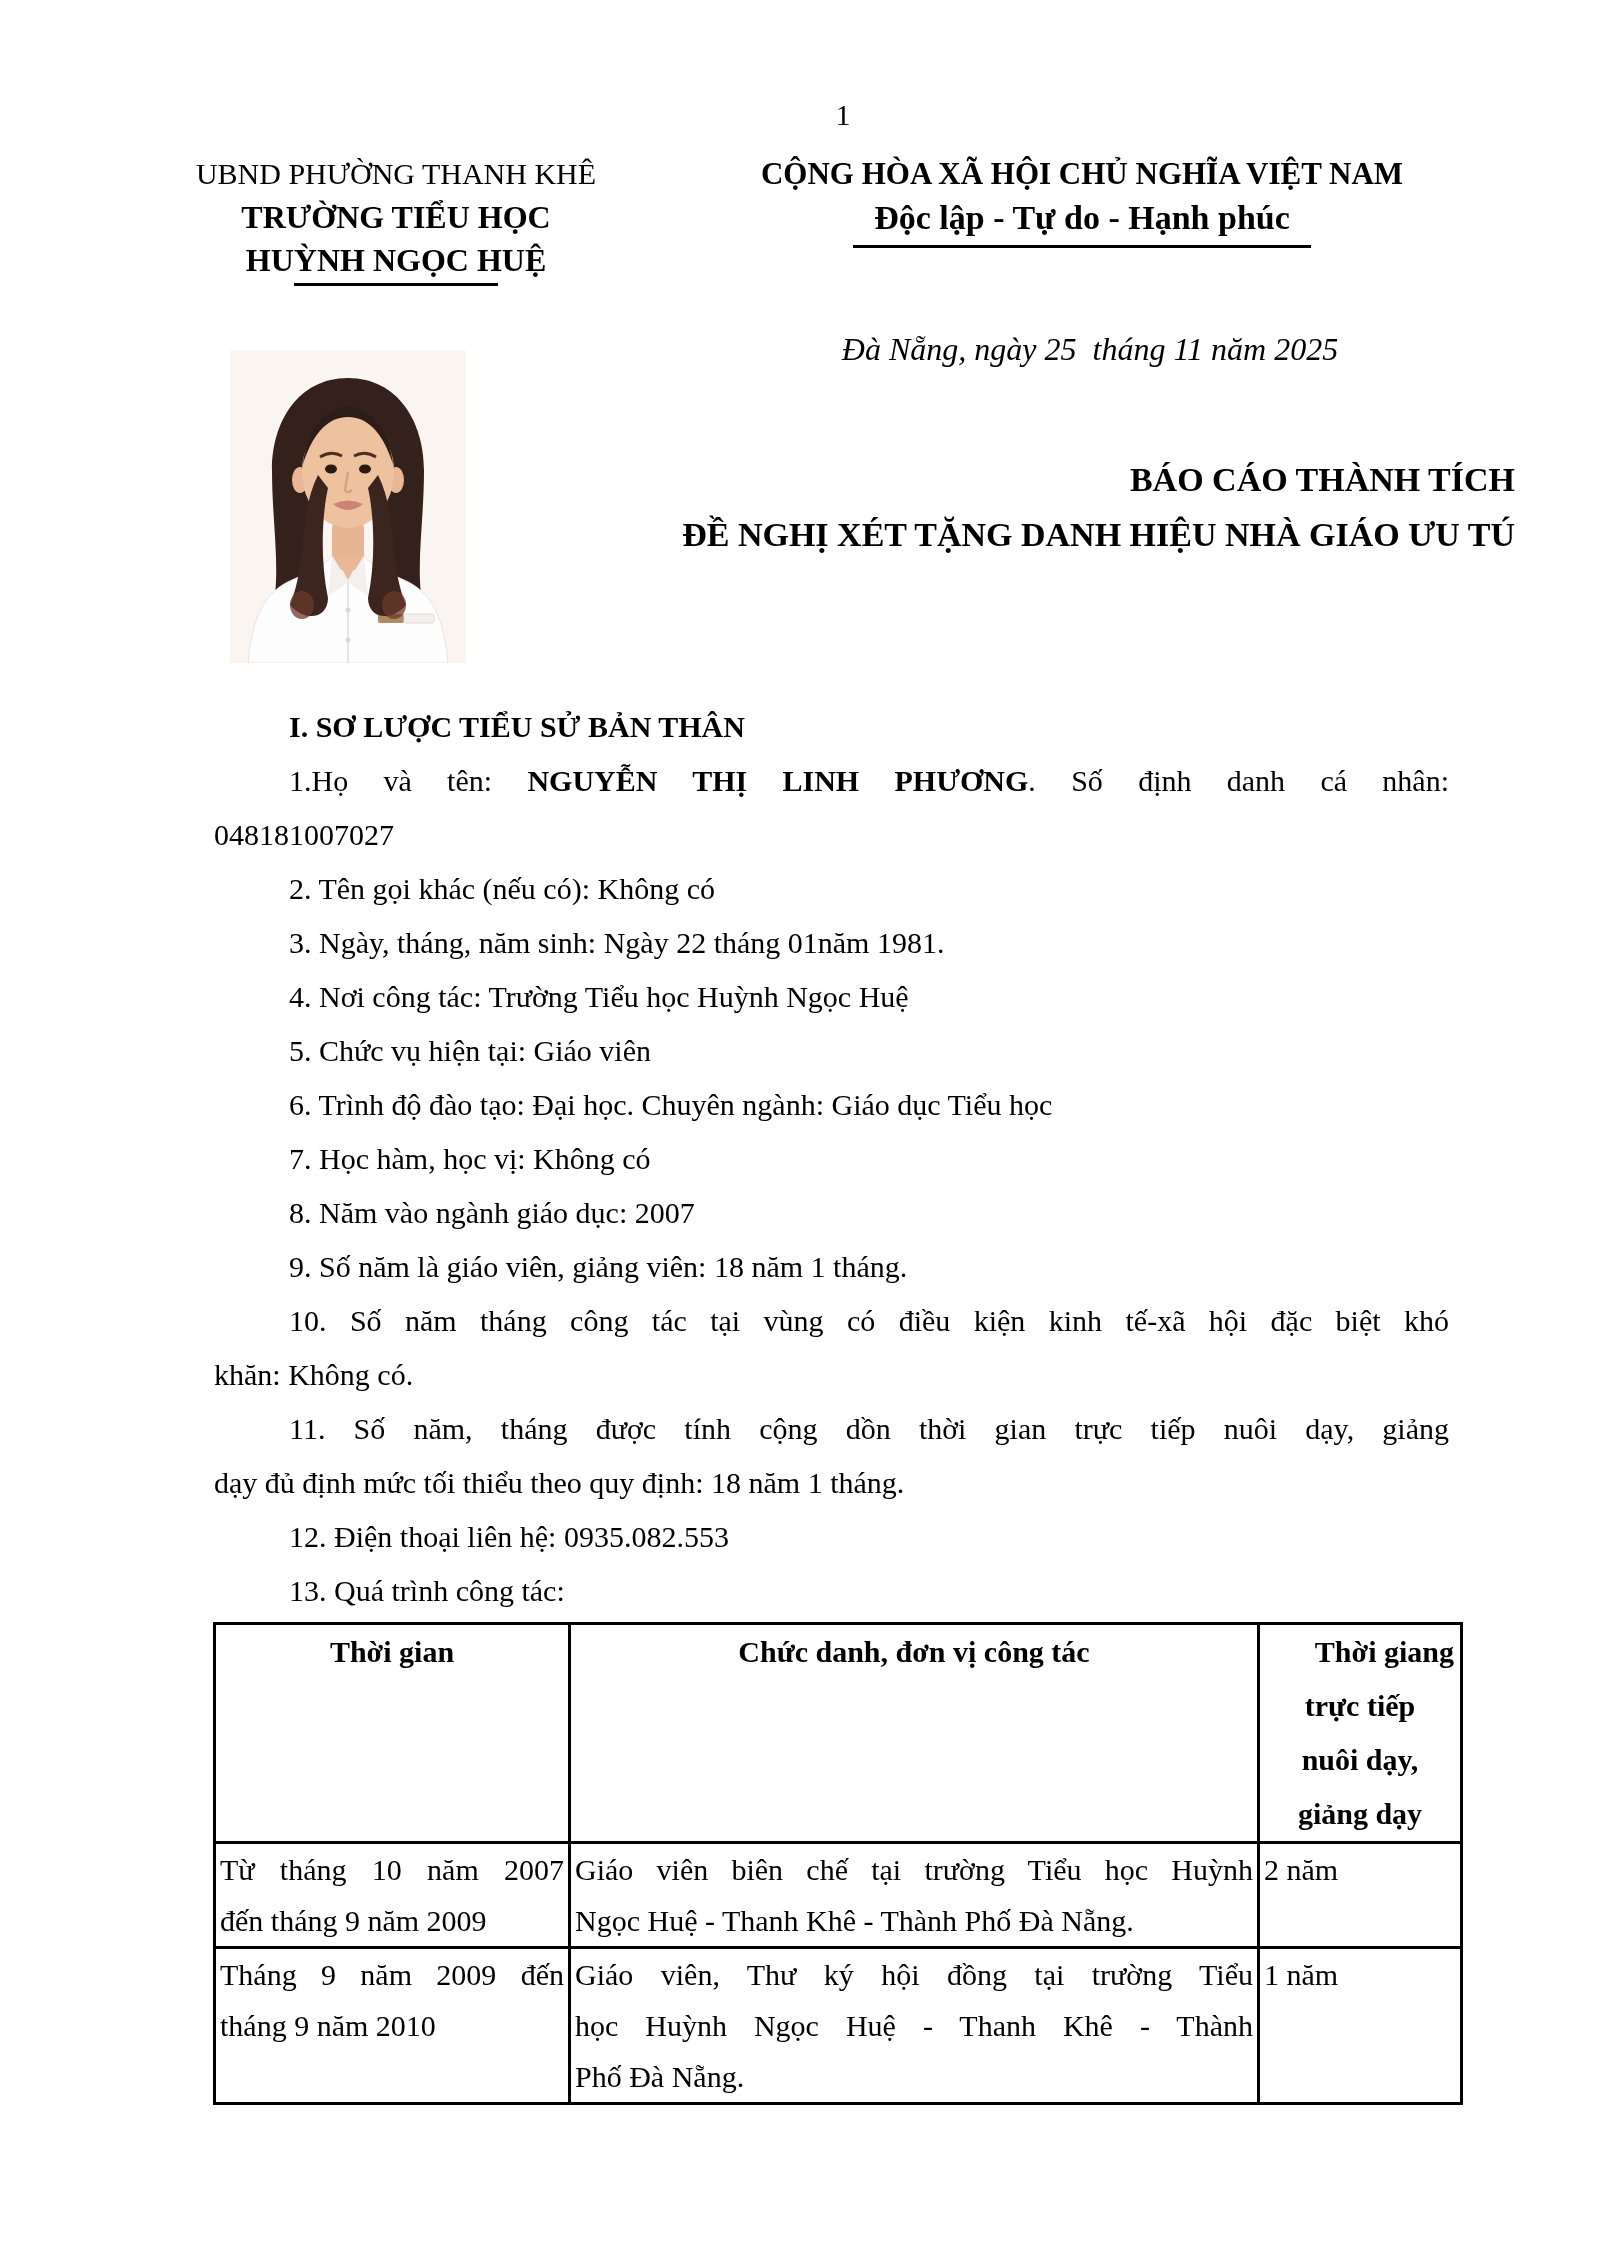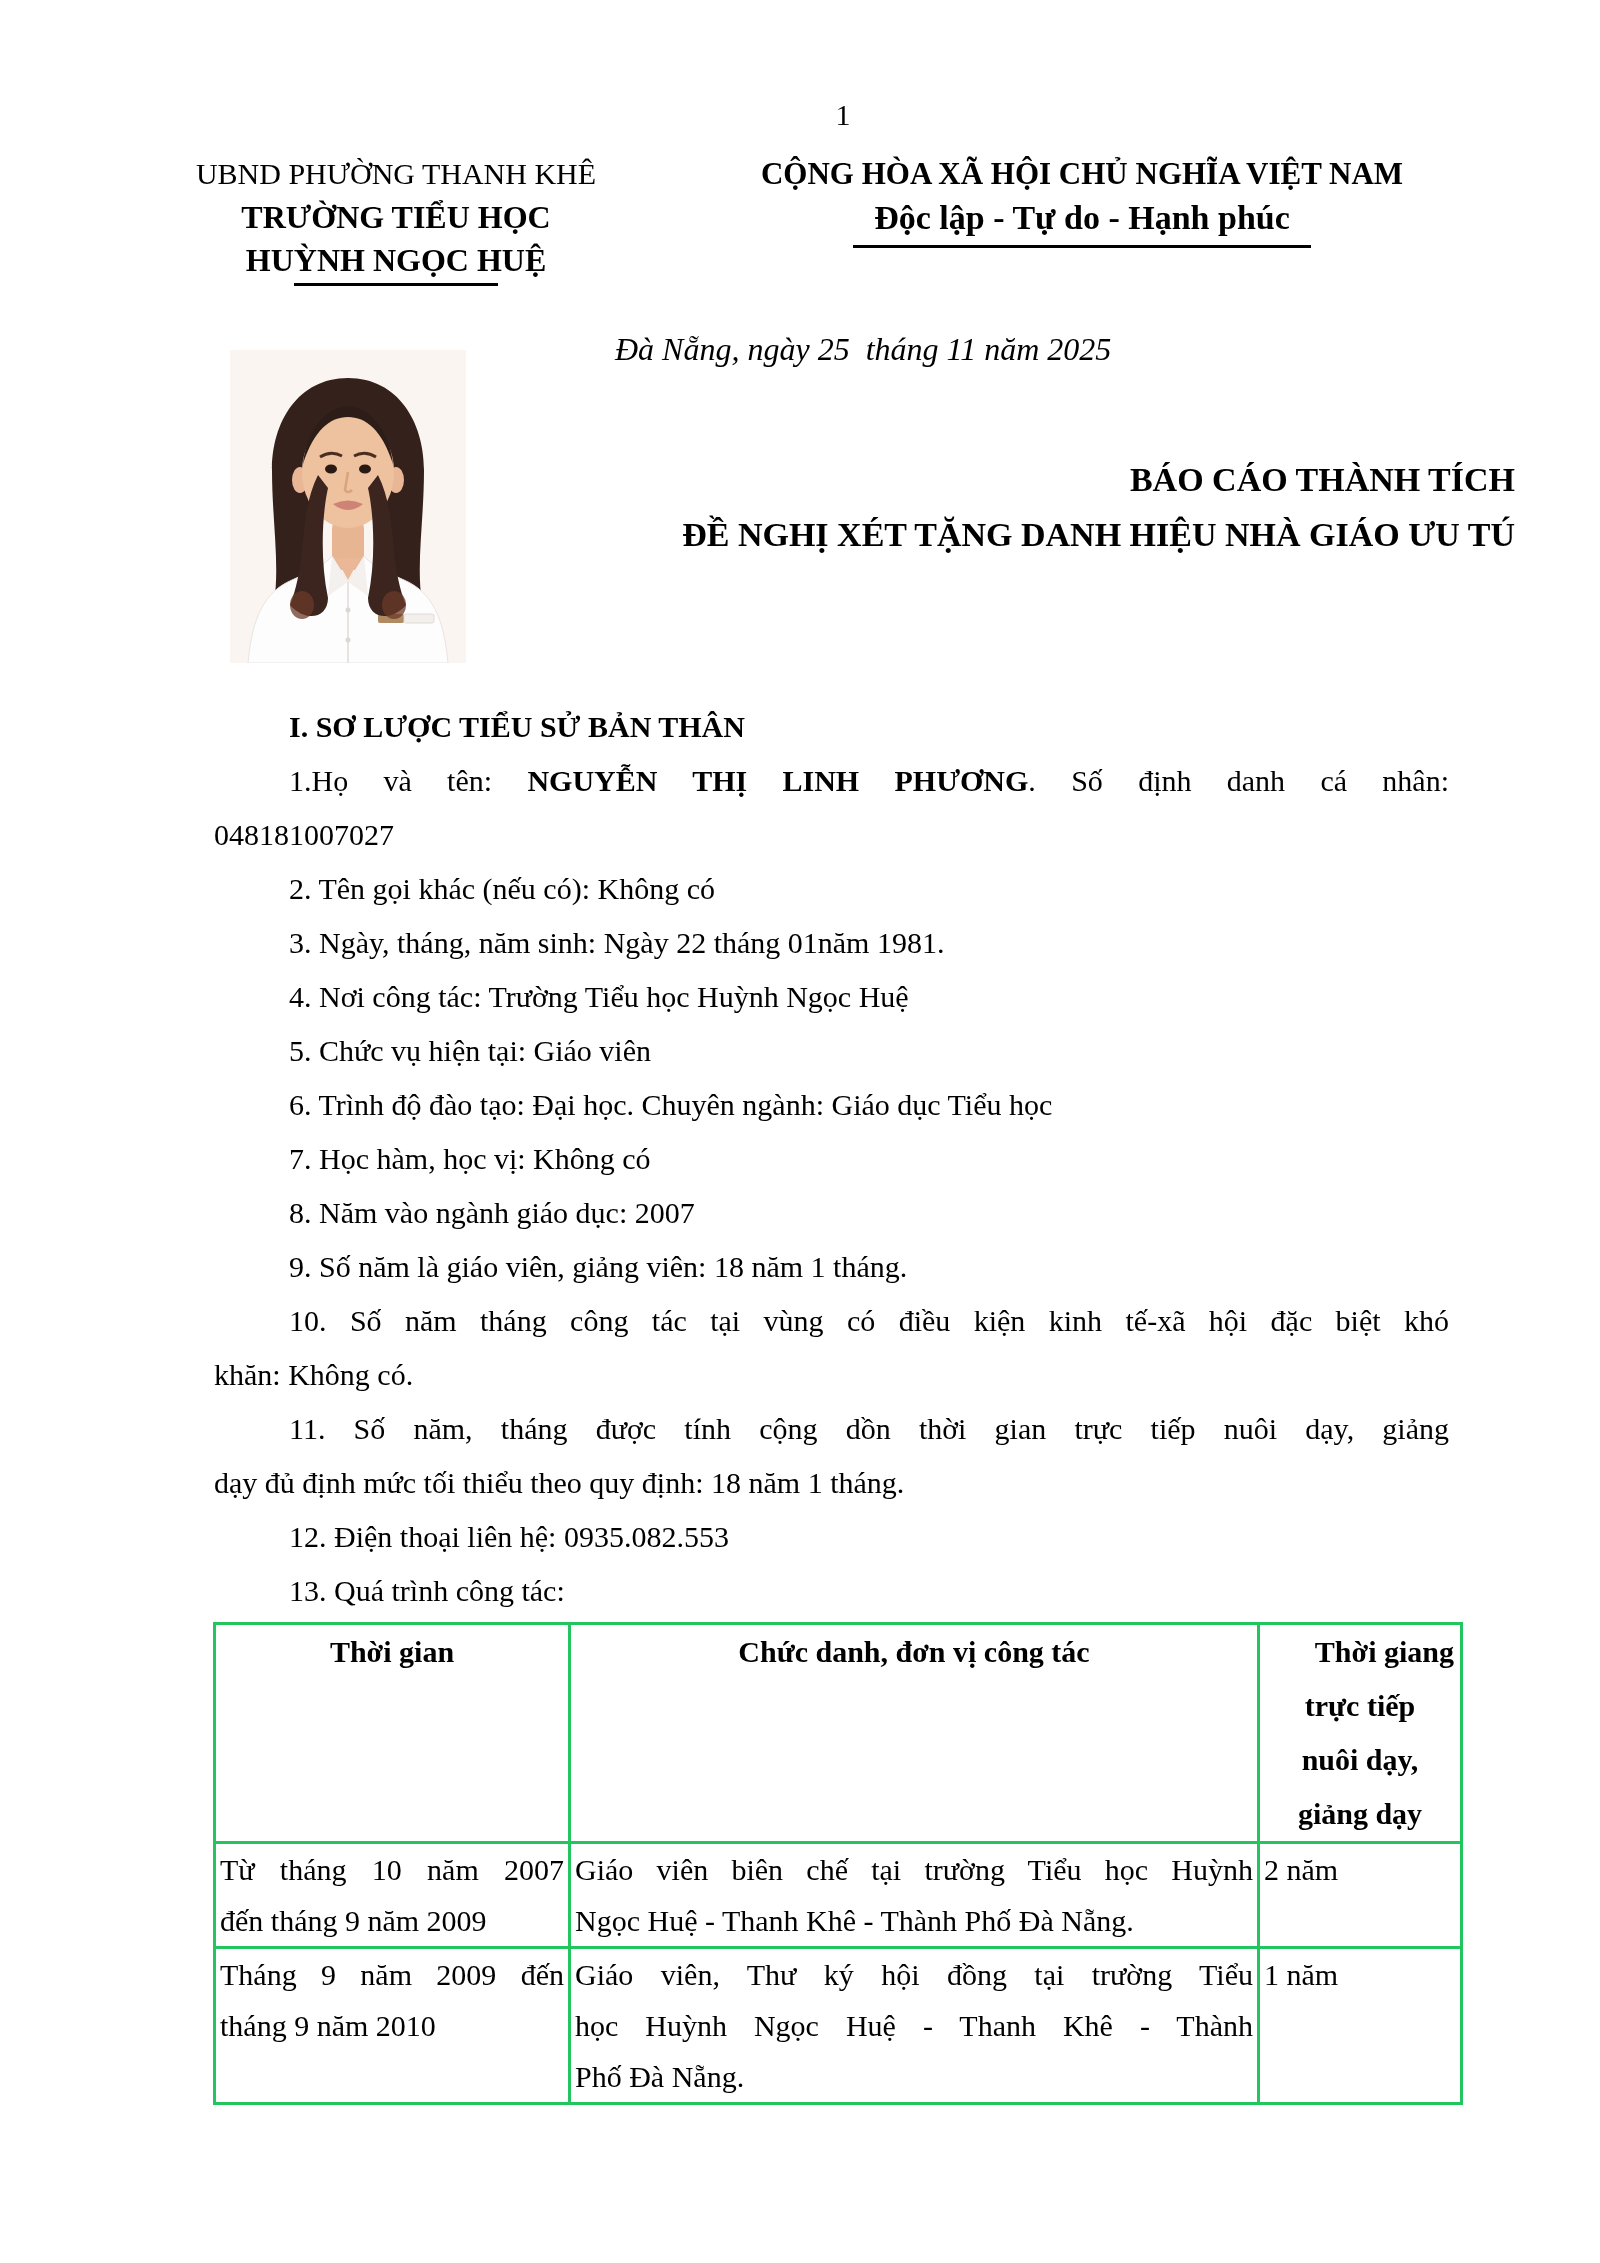--- a/index.html
+++ b/index.html
@@ -13,37 +13,37 @@
   #hleft{left:181px;top:152px;width:430px;text-align:center;}
   #hleft .l1{font-size:30px;line-height:44px;}
   #hleft .l2,#hleft .l3{font-size:32px;font-weight:700;line-height:43px;}
   .hl-rule{width:204px;height:3px;background:#000;margin:1px auto 0;}
 
   #hright{left:712px;top:152px;width:740px;text-align:center;}
   #hright .l1{font-size:31px;font-weight:700;line-height:44px;}
   #hright .l2{font-size:34px;font-weight:700;line-height:44px;}
   .hr-rule{width:458px;height:3px;background:#000;margin:5px auto 0;}
 
-  #date{left:615px;top:331px;width:950px;font-style:italic;
+  #date{left:615px;top:331px;width:950px;text-align:center;font-style:italic;
         font-size:32px;white-space:pre-wrap;}
 
   #photo{left:230px;top:350px;width:236px;height:313px;}
   #photo svg{display:block;width:100%;height:100%;}
 
   #title{left:515px;top:452px;width:1000px;text-align:right;font-weight:700;
          font-size:34px;line-height:55px;}
 
   #bodytext{left:214px;top:700px;width:1235px;font-size:30px;line-height:54px;}
   #bodytext p{margin:0;text-align:justify;text-justify:inter-word;}
   .ind{text-indent:75px;}
   .jlast{text-align-last:justify;}
 
   #tablewrap{left:213px;top:1622px;width:1247px;}
   table{border-collapse:collapse;width:100%;table-layout:fixed;}
-  th,td{border:3px solid #22c55e;vertical-align:top;overflow:hidden;}
+  th,td{border:3px solid #000000;vertical-align:top;overflow:hidden;}
   th{font-size:30px;font-weight:700;text-align:center;line-height:54px;padding:0 6px;}
   td{font-size:30px;line-height:51px;padding:0 4px;}
   tr.hdr{height:218px;} tr.r1{height:102px;} tr.r2{height:154px;}
   .tl{display:block;text-align:justify;text-justify:inter-word;}
   .tl.st{text-align-last:justify;}
 </style>
 </head>
 <body>
 
 <div class="page">

